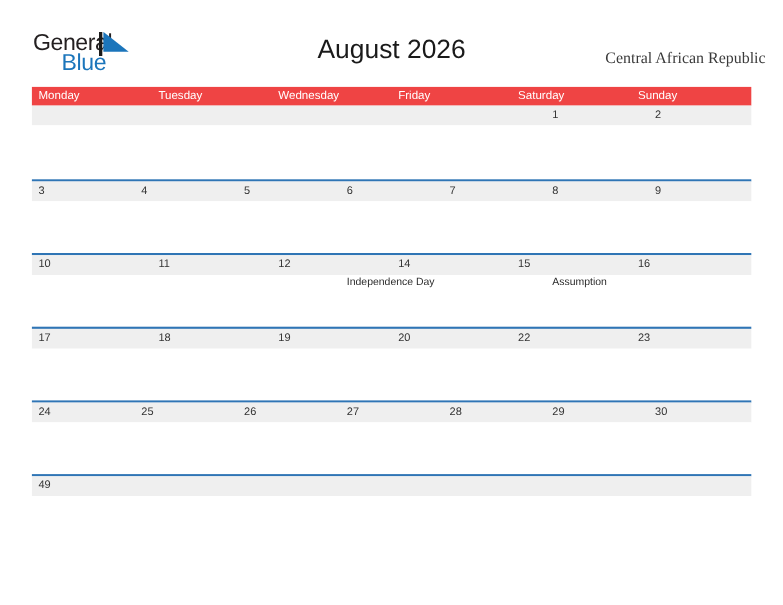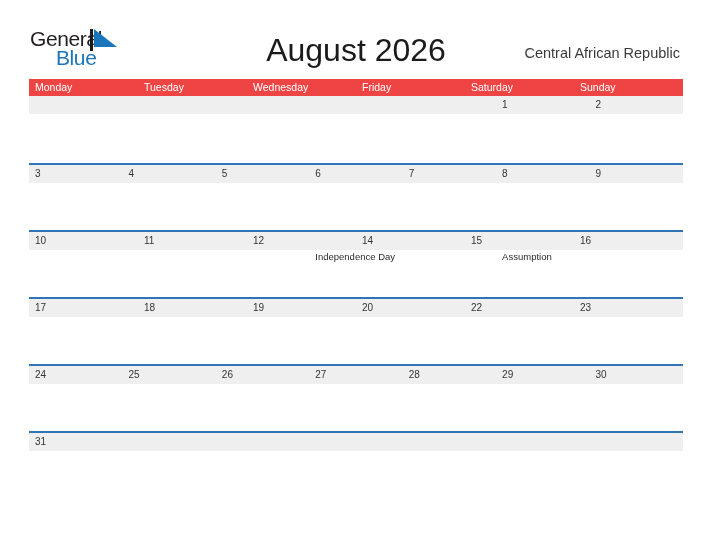--- a/index.html
+++ b/index.html
@@ -65,36 +65,36 @@
     width: 28px;
     height: 22px;
   }
 
   .cal-title {
     position: absolute;
     left: 0;
     top: 32px;
     width: 712px;
     text-align: center;
-    font-size: 32px;
+    font-size: 24px;
     color: #1a1a1a;
     font-weight: 400;
     letter-spacing: 0px;
     font-family: "Liberation Sans", sans-serif;
   }
 
   .country {
     position: absolute;
-    right: 32px;
+    right: 16px;
     top: 45px;
     font-size: 14.5px;
     color: #3a3a3a;
     font-weight: 400;
     white-space: nowrap;
-    font-family: Liberation Sans, sans-serif;
+    font-family: Liberation Serif, serif;
   }
 
   
   .calendar {
     position: absolute;
     left: 29px;
     top: 79px;
     width: 654px;
   }
 
@@ -361,21 +361,21 @@
             <div class="event"></div>
           </div>
         <div class="body-cell">
             <div class="event"></div>
           </div>
       </div>
     </div>
 
     <div class="week">
       <div class="numbers">
-        <div class="num-cell">31</div>
+        <div class="num-cell">49</div>
         <div class="num-cell"></div>
         <div class="num-cell"></div>
         <div class="num-cell"></div>
         <div class="num-cell"></div>
         <div class="num-cell"></div>
         <div class="num-cell"></div>
       </div>
       <div class="bodies">
         <div class="body-cell">
             <div class="event"></div>

